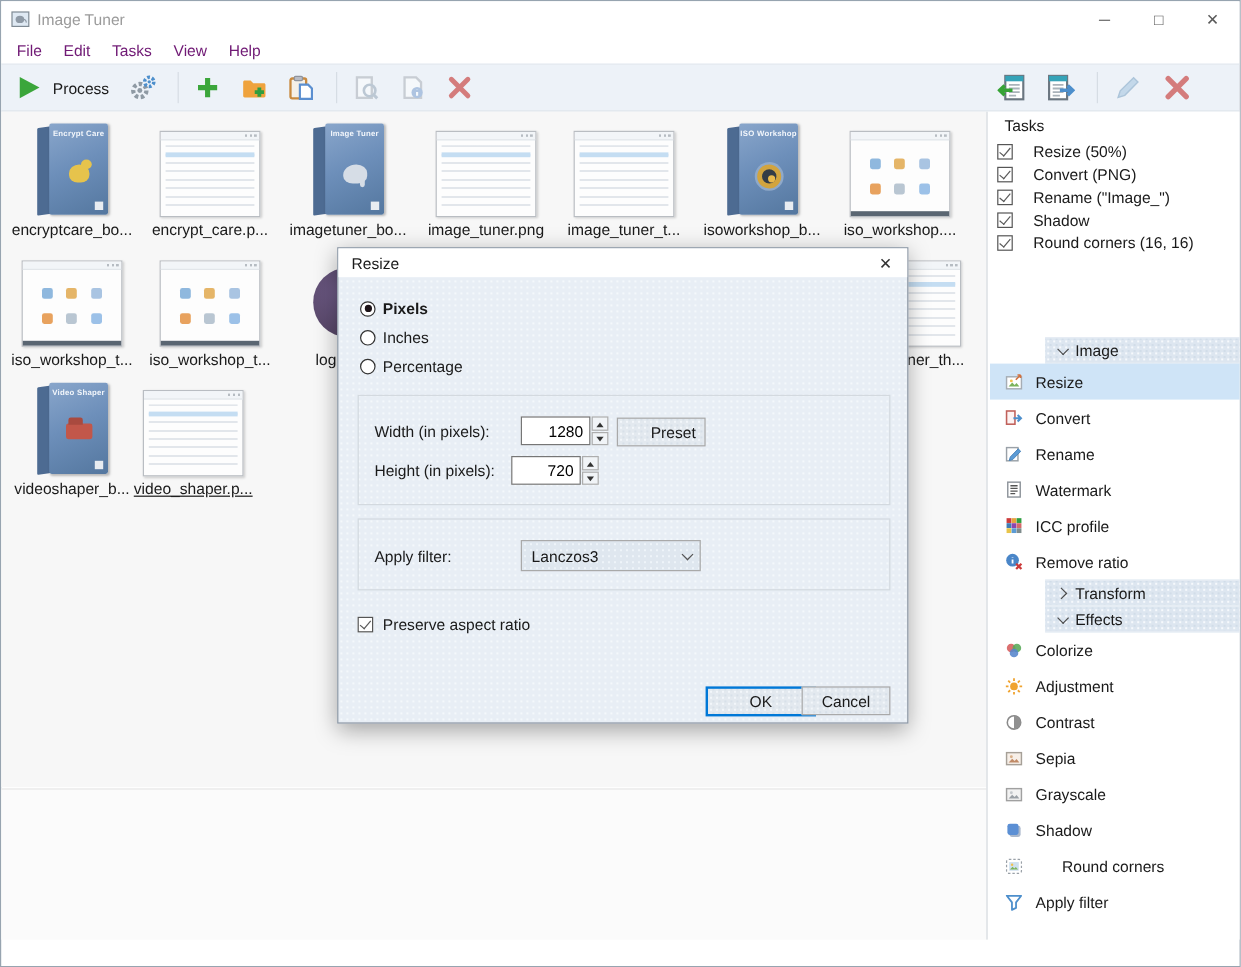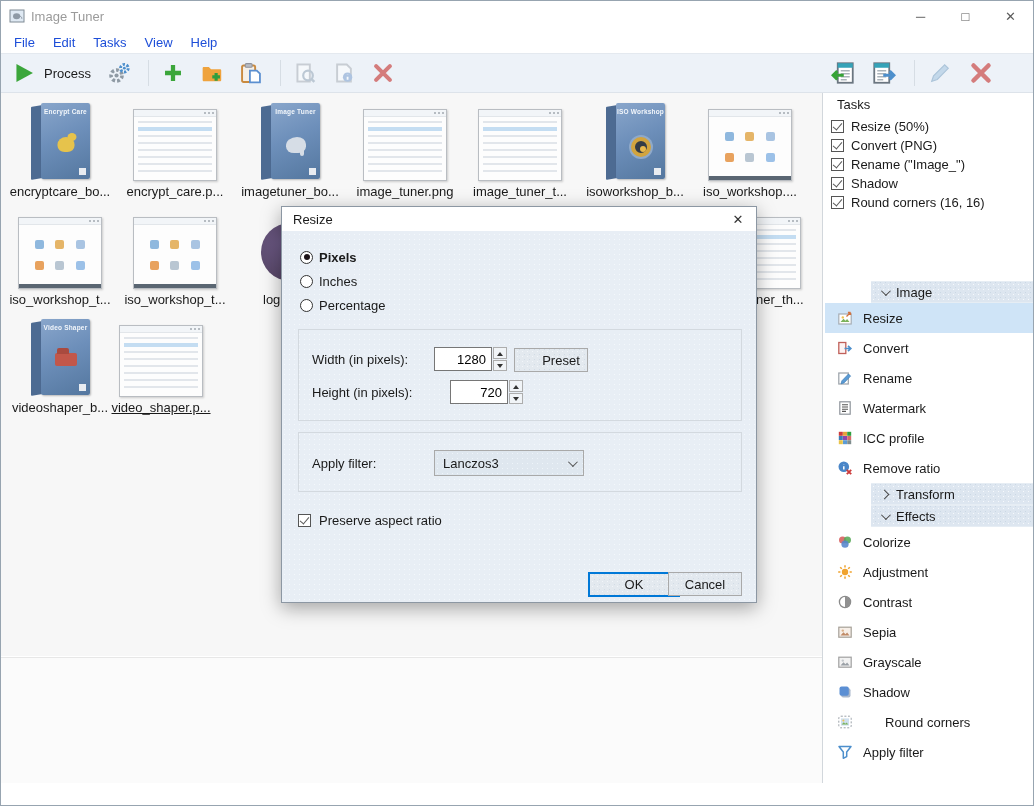--- a/index.html
+++ b/index.html
@@ -8,21 +8,21 @@
   .app { position:relative; width:1034px; height:806px; background:#fff; border:1px solid #97a4b0; overflow:hidden; }
 
   
   .titlebar { position:absolute; left:0; top:0; width:100%; height:30px; background:#fff; display:flex; align-items:center; padding-left:8px; }
   .titlebar .title { color:#9b9b9b; margin-left:6px; }
   .win-controls { position:absolute; right:0; top:0; height:30px; display:flex; }
   .win-btn { width:45px; height:30px; display:flex; align-items:center; justify-content:center; color:#5a5a5a; font-size:13px; background:none; border:0; }
 
   
   .menubar { position:absolute; left:0; top:30px; width:100%; height:22px; background:#fff; display:flex; align-items:center; padding-left:4px; }
-  .menu-item { padding:2px 9px; color:#1d4ed8; cursor:default; }
+  .menu-item { padding:2px 9px; color:#701a75; cursor:default; }
 
   
   .toolbar { position:absolute; left:0; top:52px; width:100%; height:40px; background:#edf2f8; border-top:1px solid #e4e9ef; border-bottom:1px solid #dde3ea; }
   .tb-left { position:absolute; left:6px; top:0; height:38px; display:flex; align-items:center; }
   .tb-right { position:absolute; left:824px; top:0; height:38px; display:flex; align-items:center; }
   .tb-btn { display:flex; align-items:center; gap:9px; background:none; border:0; padding:3px 6px; margin-right:5px; cursor:default; }
   .tb-btn.disabled { filter:grayscale(15%); }
   .tb-label { font-size:13px; color:#1a1a1a; }
   .tb-sep { width:1px; height:26px; background:#d6dde4; margin:0 7px; }
 
@@ -63,21 +63,21 @@
   
   .partial-left .thumb-visual { justify-content:flex-start; padding-left:26px; }
   .partial-left .thumb-label { text-align:left; padding-left:28px; }
   .partial-right .thumb-visual { justify-content:flex-start; padding-left:26px; }
   .partial-right .mini-win { width:80px; }
   .partial-right .thumb-label { text-align:left; padding-left:61px; }
 
   
   .sidebar { position:absolute; left:821px; top:92px; width:213px; height:690px; background:#fff; border-left:1px solid #d2d7dc; }
   .tasks-title { position:absolute; left:14px; top:4px; color:#1a1a1a; }
-  .task-row { position:absolute; left:8px; height:19px; display:flex; align-items:center; gap:7px; }
+  .task-row { position:absolute; left:8px; height:19px; display:flex; align-items:center; gap:17px; }
   .cbx { width:13px; height:13px; border:1px solid #555; background:#fff; position:relative; flex:0 0 auto; }
   .cbx.checked::after { content:""; position:absolute; left:3px; top:0px; width:4px; height:8px; border:solid #5a5a5a; border-width:0 1.6px 1.6px 0; transform:rotate(40deg); }
   .speckle { background-color:#dde6f0; background-image:radial-gradient(#f6f9fc 22%,transparent 24%),radial-gradient(#cbd8e5 16%,transparent 18%); background-size:5px 5px; background-position:0 0,2px 3px;margin-left:48px; }
   .section-header { position:absolute; left:0; width:100%; height:22px; display:flex; align-items:center; padding-left:10px; gap:8px; border-top:1px solid #e6edf4; border-bottom:1px solid #e6edf4; cursor:default; }
   .chev { width:7px; height:7px; border:solid #4a4a4a; border-width:0 1.4px 1.4px 0; display:inline-block; }
   .chev.down { transform:rotate(45deg) translateY(-2px); }
   .chev.right { transform:rotate(-45deg); }
   .side-item { position:absolute; left:2px; width:209px; height:30px; display:flex; align-items:center; gap:10px; padding-left:12px; cursor:default; }
   .side-item.selected { background:#cfe4f7; }
   .side-item .lbl { color:#1a1a1a; }
@@ -570,21 +570,21 @@
     <span class="dlg-label" style="left:30px;top:145px;">Width (in pixels):</span>
     <div class="num-wrap" style="left:152px;top:140px;">
       <input class="num-input" readonly="" value="1280" style="">
       <div class="spin">
         <div class="spin-btn spin-up"></div>
         <div class="spin-btn spin-dn"></div>
       </div>
     </div>
     <button class="dlg-btn" style="left:232px;top:141px;width:74px;padding-left:20px;">Preset</button>
     <span class="dlg-label" style="left:30px;top:178px;">Height (in pixels):</span>
-    <div class="num-wrap" style="left:168px;top:173px;align-items:center;">
+    <div class="num-wrap" style="left:144px;top:173px;align-items:center;">
       <input class="num-input" readonly="" value="720" style="">
       <div class="spin">
         <div class="spin-btn spin-up"></div>
         <div class="spin-btn spin-dn"></div>
       </div>
     </div>
 
     <div class="groupbox" style="top:225px;height:60px;"></div>
     <span class="dlg-label" style="left:30px;top:249px;">Apply filter:</span>
     <div class="dropdown">

